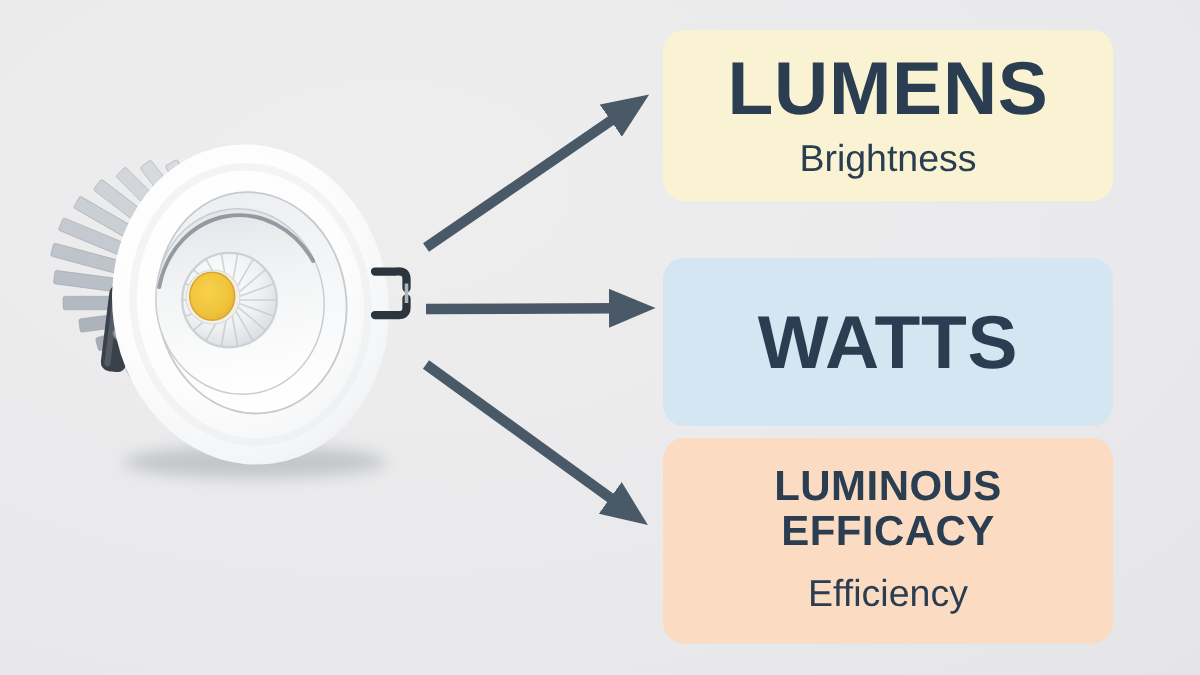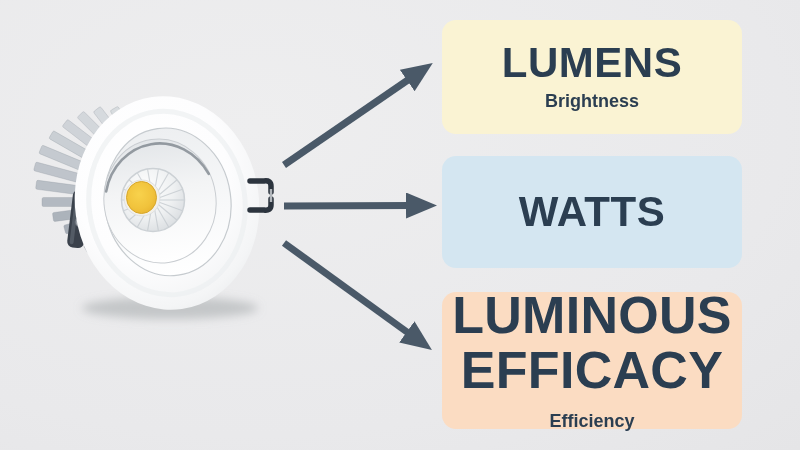--- a/index.html
+++ b/index.html
@@ -7,26 +7,26 @@
     position:relative;width:800px;height:450px;overflow:hidden;
     background:radial-gradient(120% 125% at 32% 28%, #eeeeef 0%, #e9e9eb 55%, #e2e2e4 100%);
     font-family:"Liberation Sans", sans-serif;
   }
   .art{position:absolute;left:0;top:0;width:800px;height:450px;}
   .card{
     position:absolute;left:442px;width:300px;border-radius:14px;
     display:flex;flex-direction:column;align-items:center;justify-content:center;
     color:#2b3e51;text-align:center;box-sizing:border-box;padding:6px 18px;
   }
-  .card-title{font-weight:700;font-size:42px;line-height:1.05;letter-spacing:.5px;}
-  .card-sub{font-weight:700;font-size:18px;line-height:1.22;margin-top:6px;text-align:center;}
+  .card-title{font-weight:700;font-size:50px;line-height:1.05;letter-spacing:.5px;}
+  .card-sub{font-weight:400;font-size:25px;line-height:1.22;margin-top:6px;text-align:center;}
   #card-lumens{top:20px;height:114px;}
-  #card-watts{top:156px;height:112px;}
+  #card-watts{top:172px;height:112px;}
   #card-efficacy{top:292px;height:137px;}
-  #card-efficacy .card-title{font-size:52px;letter-spacing:.3px;}
+  #card-efficacy .card-title{font-size:28px;letter-spacing:.3px;}
   #card-efficacy .card-sub{margin-top:13px;}
 </style>
 </head>
 <body>
 
 <div class="stage">
 
   <svg class="art" viewBox="0 0 800 450" aria-hidden="true">
     <defs>
       <radialGradient id="bezelG" cx="42%" cy="34%" r="78%">

